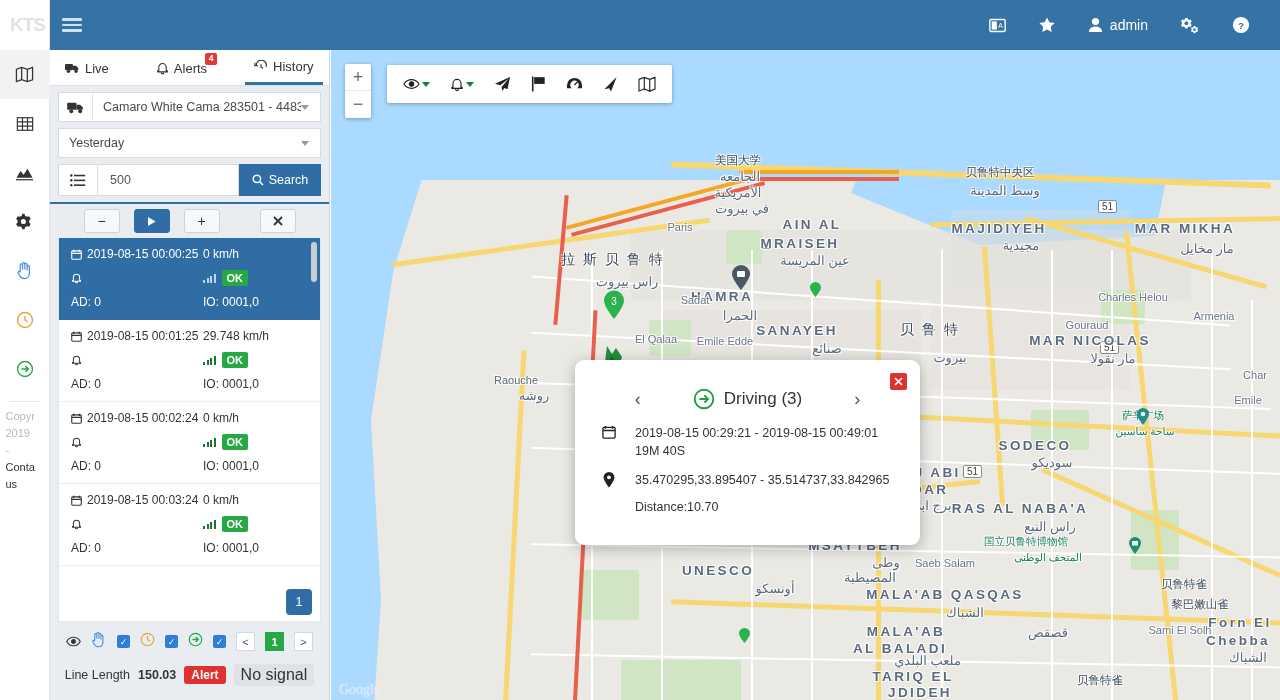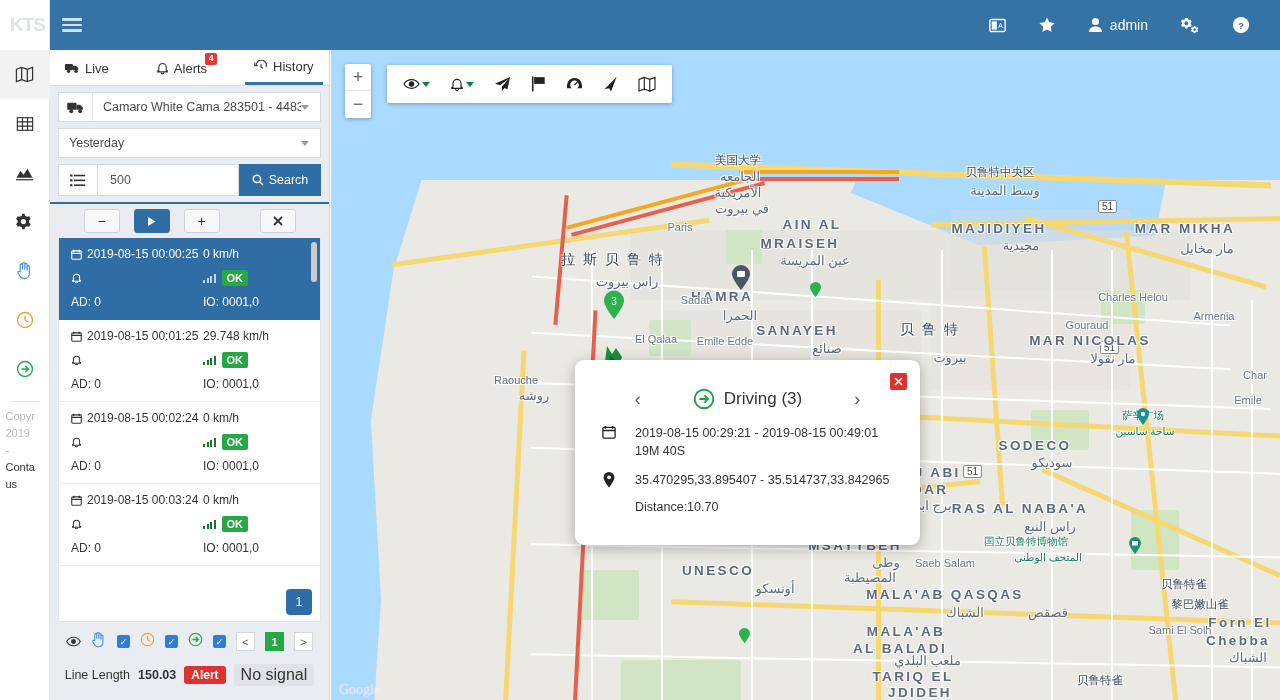--- a/index.html
+++ b/index.html
@@ -831,21 +831,21 @@
         <div class="mlabel ml-ar" style="left: 721px; top: 412px; transform: translate(-50%, -50%);">سوديكو</div>
         <div class="mlabel ml-district" style="left: 582px; top: 422px; transform: translate(-50%, -50%);">BOURJ ABI</div>
         <div class="mlabel ml-district" style="left: 582px; top: 439px; transform: translate(-50%, -50%);">HAYDAR</div>
         <div class="mlabel ml-ar" style="left: 589px; top: 455px; transform: translate(-50%, -50%);">برج ابي حيد</div>
         <div class="mlabel ml-district" style="left: 689px; top: 458px; transform: translate(-50%, -50%);">RAS AL NABA'A</div>
         <div class="mlabel ml-ar" style="left: 719px; top: 476px; transform: translate(-50%, -50%);">راس النبع</div>
         <div class="mlabel ml-poi" style="left: 695px; top: 492px; transform: translate(-50%, -50%);">国立贝鲁特博物馆</div>
         <div class="mlabel ml-poi" style="left: 717px; top: 507px; transform: translate(-50%, -50%);">المتحف الوطنى</div>
         <div class="mlabel ml-street" style="left: 614px; top: 513px; transform: translate(-50%, -50%);">Saeb Salam</div>
         <div class="mlabel ml-district" style="left: 614px; top: 544px; transform: translate(-50%, -50%);">MALA'AB QASQAS</div>
-        <div class="mlabel ml-ar" style="left: 717px; top: 562px; transform: translate(-50%, -50%);">قصقص</div>
+        <div class="mlabel ml-ar" style="left: 717px; top: 582px; transform: translate(-50%, -50%);">قصقص</div>
         <div class="mlabel ml-ar" style="left: 634px; top: 562px; transform: translate(-50%, -50%);">الشباك</div>
         <div class="mlabel ml-district" style="left: 575px; top: 581px; transform: translate(-50%, -50%);">MALA'AB</div>
         <div class="mlabel ml-district" style="left: 569px; top: 598px; transform: translate(-50%, -50%);">AL BALADI</div>
         <div class="mlabel ml-ar" style="left: 579px; top: 610px; transform: translate(-50%, -50%); padding-left: 35px;">ملعب البلدي</div>
         <div class="mlabel ml-district" style="left: 582px; top: 626px; transform: translate(-50%, -50%);">TARIQ EL</div>
         <div class="mlabel ml-district" style="left: 589px; top: 642px; transform: translate(-50%, -50%);">JDIDEH</div>
         <div class="mlabel ml-district" style="left: 524px; top: 495px; transform: translate(-50%, -50%);">MSAYTBEH</div>
         <div class="mlabel ml-ar" style="left: 555px; top: 512px; transform: translate(-50%, -50%);">وطى</div>
         <div class="mlabel ml-ar" style="left: 539px; top: 527px; transform: translate(-50%, -50%);">المصيطبة</div>
         <div class="mlabel ml-district" style="left: 387px; top: 520px; transform: translate(-50%, -50%);">UNESCO</div>

